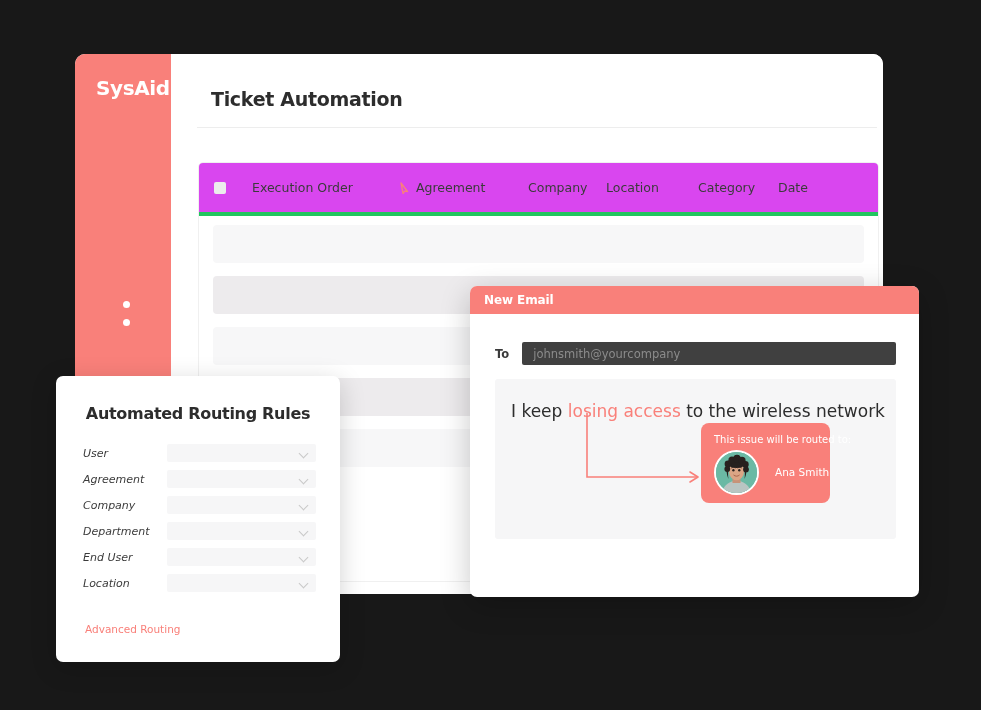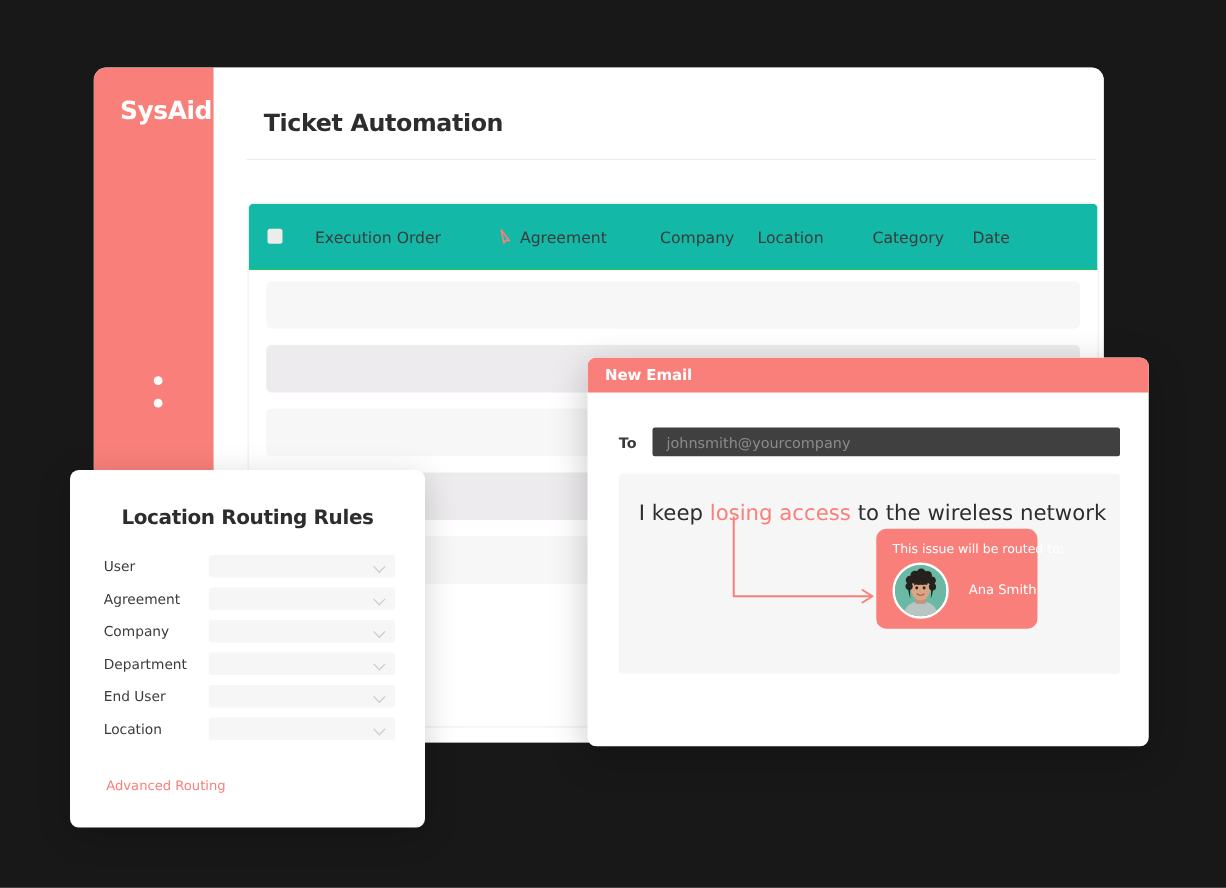--- a/index.html
+++ b/index.html
@@ -99,25 +99,25 @@
     top: 108px;
     width: 681px;
     height: 420px;
     background: #ffffff;
     border: 1px solid #f0f0f0;
     border-radius: 5px;
     overflow: hidden;
   }
   #table-header {
     height: 53px;
-    border-bottom: 1px solid #22c55e;
+    border-bottom: 4px solid #22c55e;
     display: flex;
     align-items: center;
     padding-left: 15px;
-    background: #14b8a6;
+    background: #d946ef;
   }
   #header-checkbox {
     width: 12px;
     height: 12px;
     border-radius: 2px;
     background: #ececec;
     flex: 0 0 12px;
     margin-right: 26px;
   }
   .col-head {
@@ -171,20 +171,21 @@
     font-weight: 700;
     color: #2d2d2d;
     letter-spacing: -0.3px;
     font-family: "DejaVu Sans", sans-serif;
   }
   #routing-fields {
     position: absolute;
     left: 27px;
     top: 68px;
     right: 24px;
+    font-style: italic;
   }
   .routing-row {
     display: flex;
     align-items: center;
     height: 18px;
     margin-bottom: 8px;
   }
   .routing-label {
     width: 84px;
     flex: 0 0 84px;
@@ -451,21 +452,21 @@
         </div>
 
         <div id="routed-name">Ana Smith</div>
       </div>
 
     </div>
   </div>
 
   <div id="routing-panel">
 
-    <div id="routing-title">Location Routing Rules</div>
+    <div id="routing-title">Automated Routing Rules</div>
 
     <div id="routing-fields">
 
       <div class="routing-row">
         <div class="routing-label">User</div>
         <div class="routing-select">
           <span class="chev"></span>
         </div>
       </div>
 

